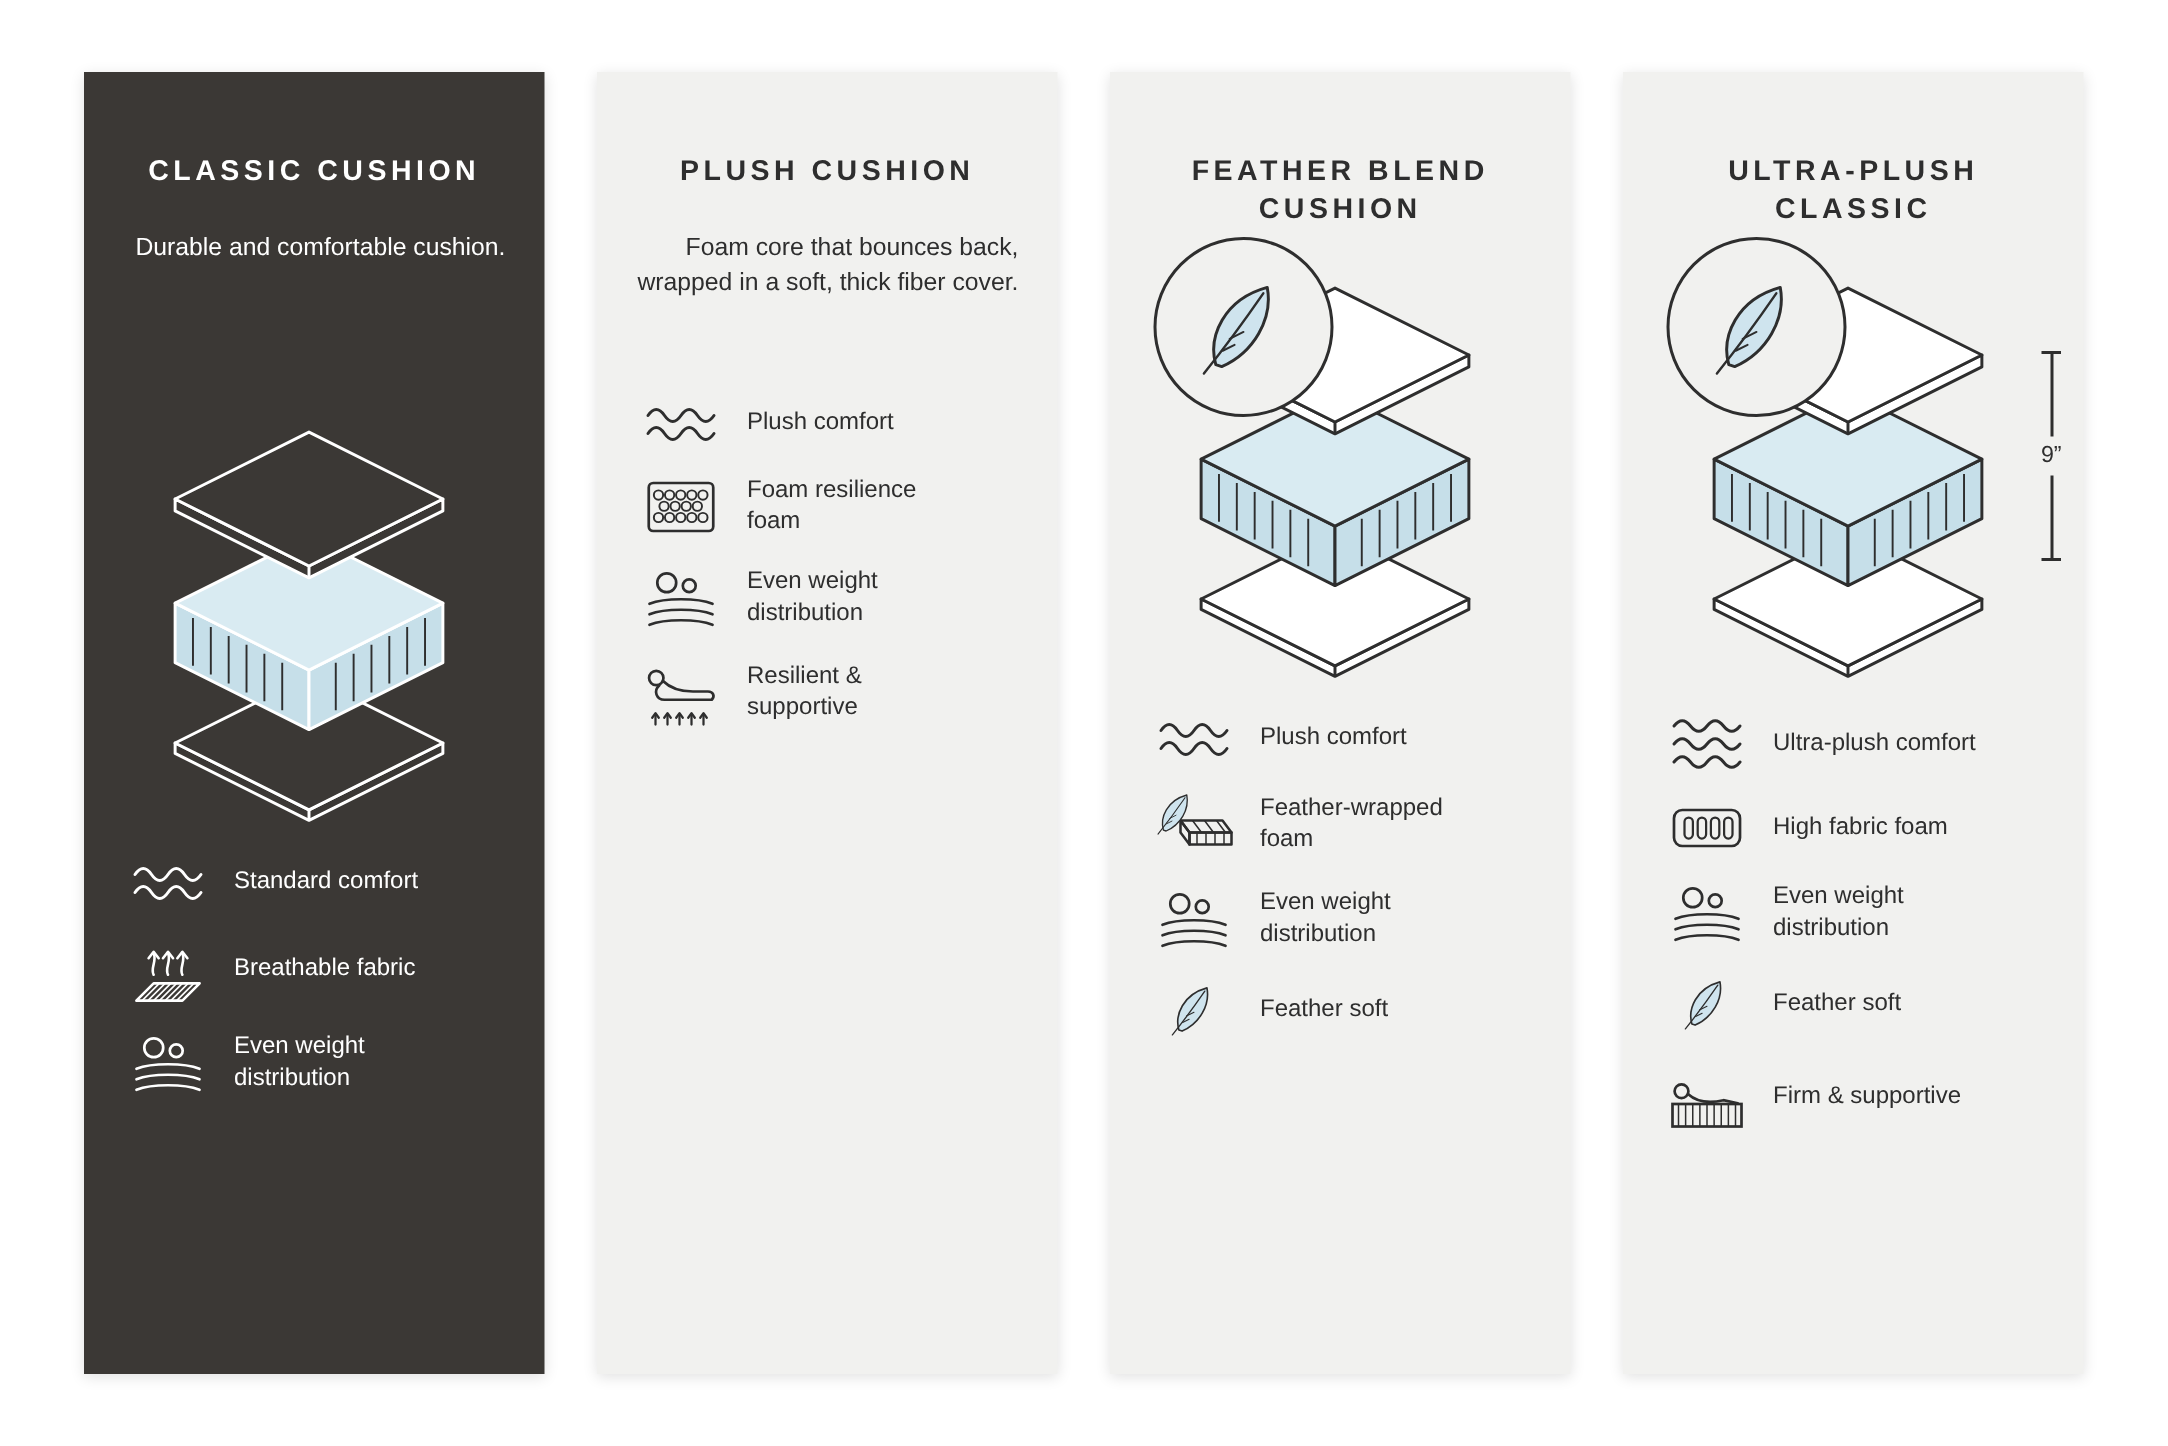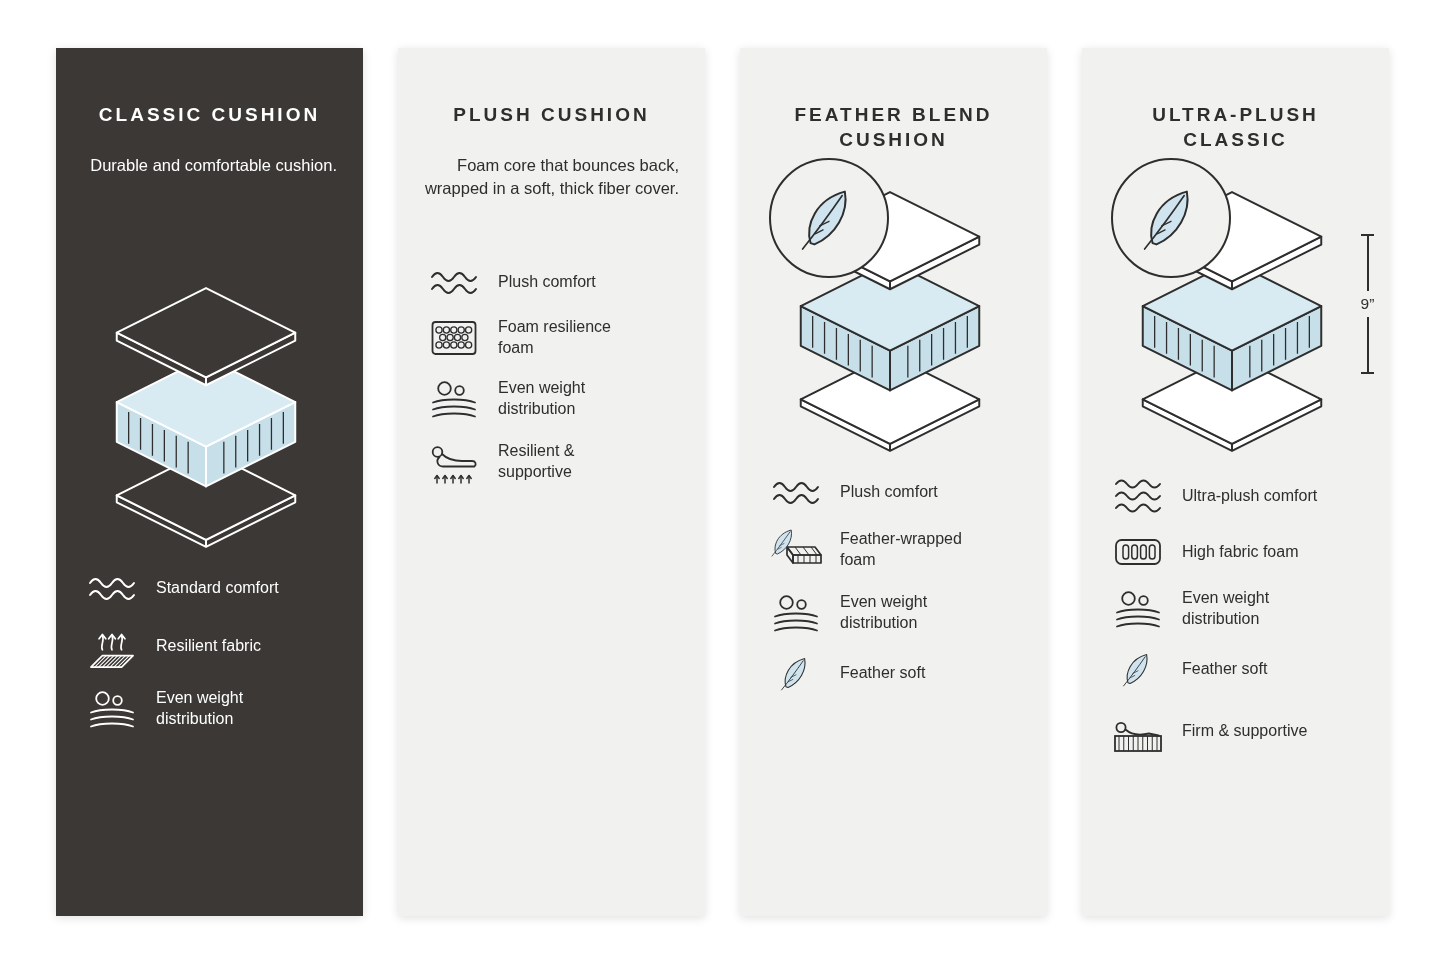--- a/index.html
+++ b/index.html
@@ -183,21 +183,21 @@
             </svg>
           </span>
         <span class="fl">Standard comfort</span>
       </li>
       <li class="feature">
         <span class="fi">
             <svg width="50" height="46" viewBox="0 0 52 48">
               <use href="#sym-breathable"></use>
             </svg>
           </span>
-        <span class="fl">Resilient fabric</span>
+        <span class="fl">Breathable fabric</span>
       </li>
       <li class="feature">
         <span class="fi">
             <svg width="48" height="42" viewBox="0 0 48 42">
               <use href="#sym-evenweight"></use>
             </svg>
           </span>
         <span class="fl">Even weight distribution</span>
       </li>
     </ul>

